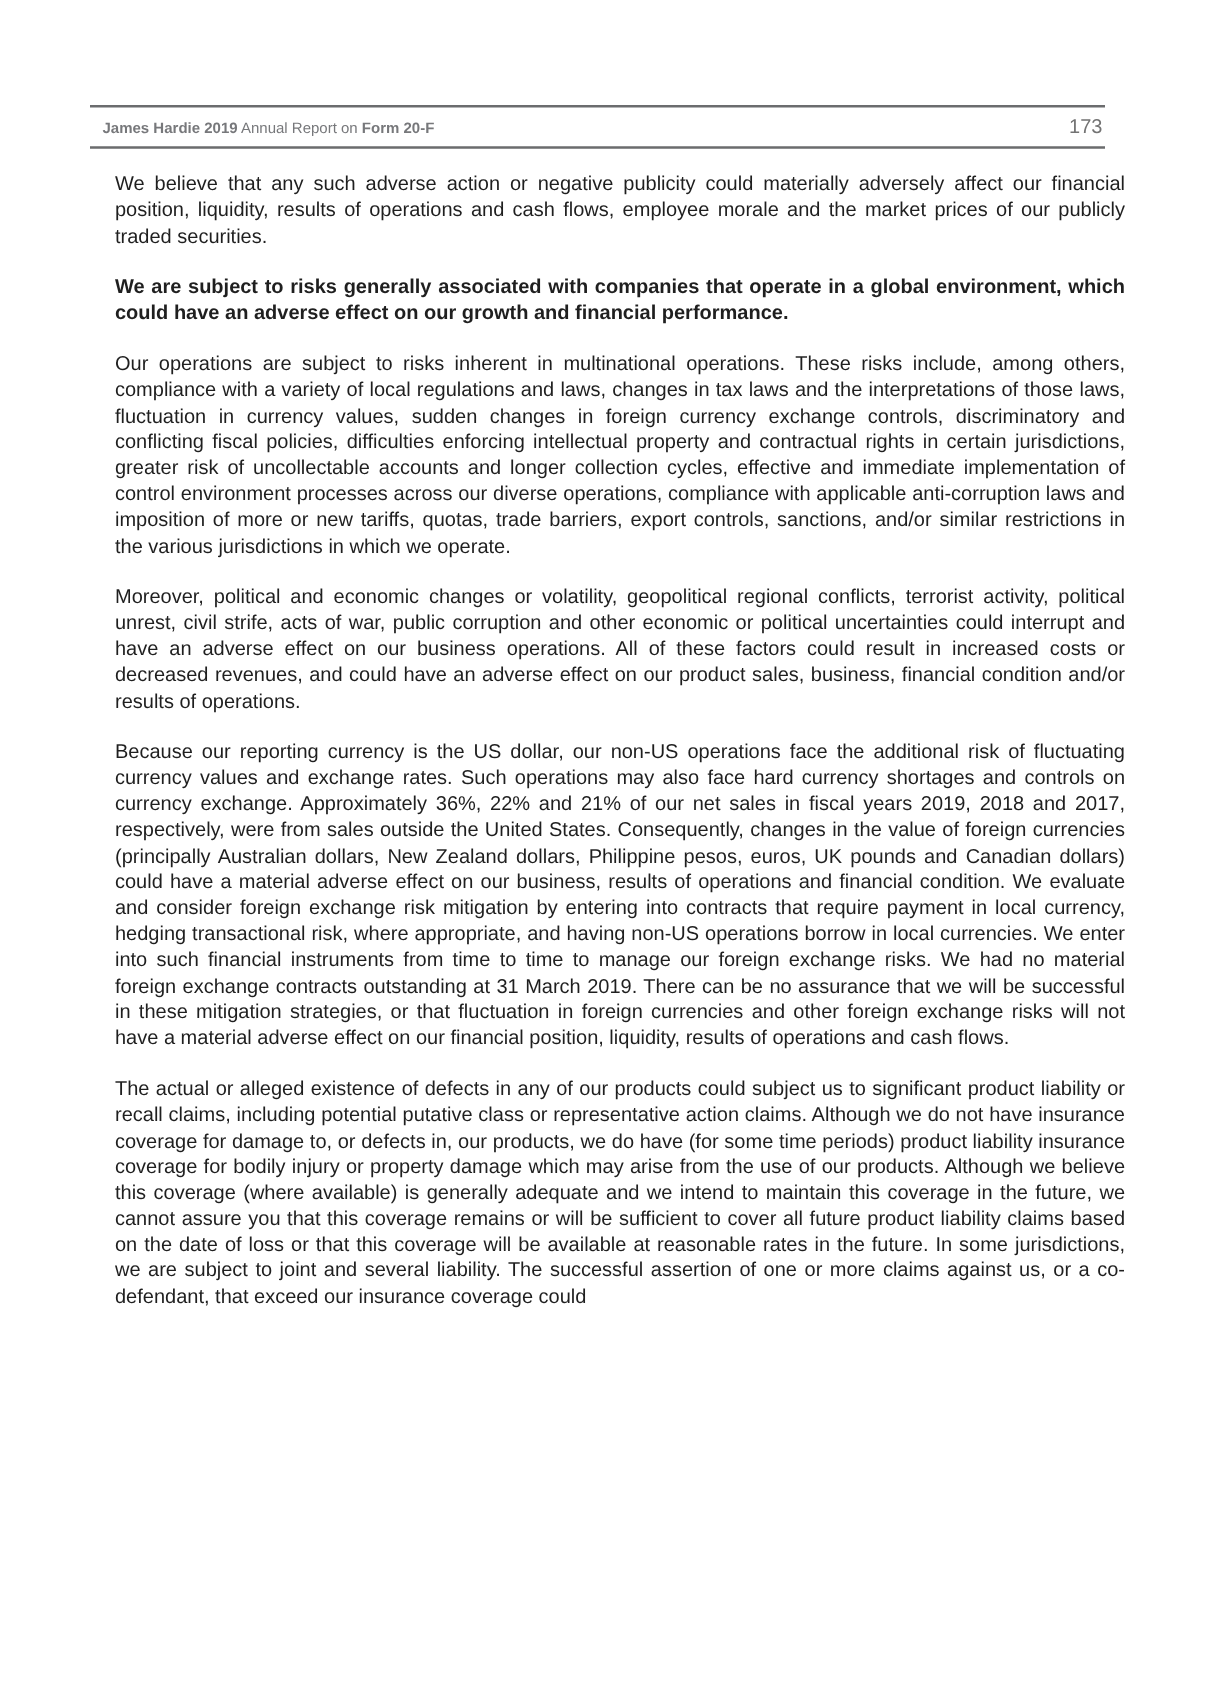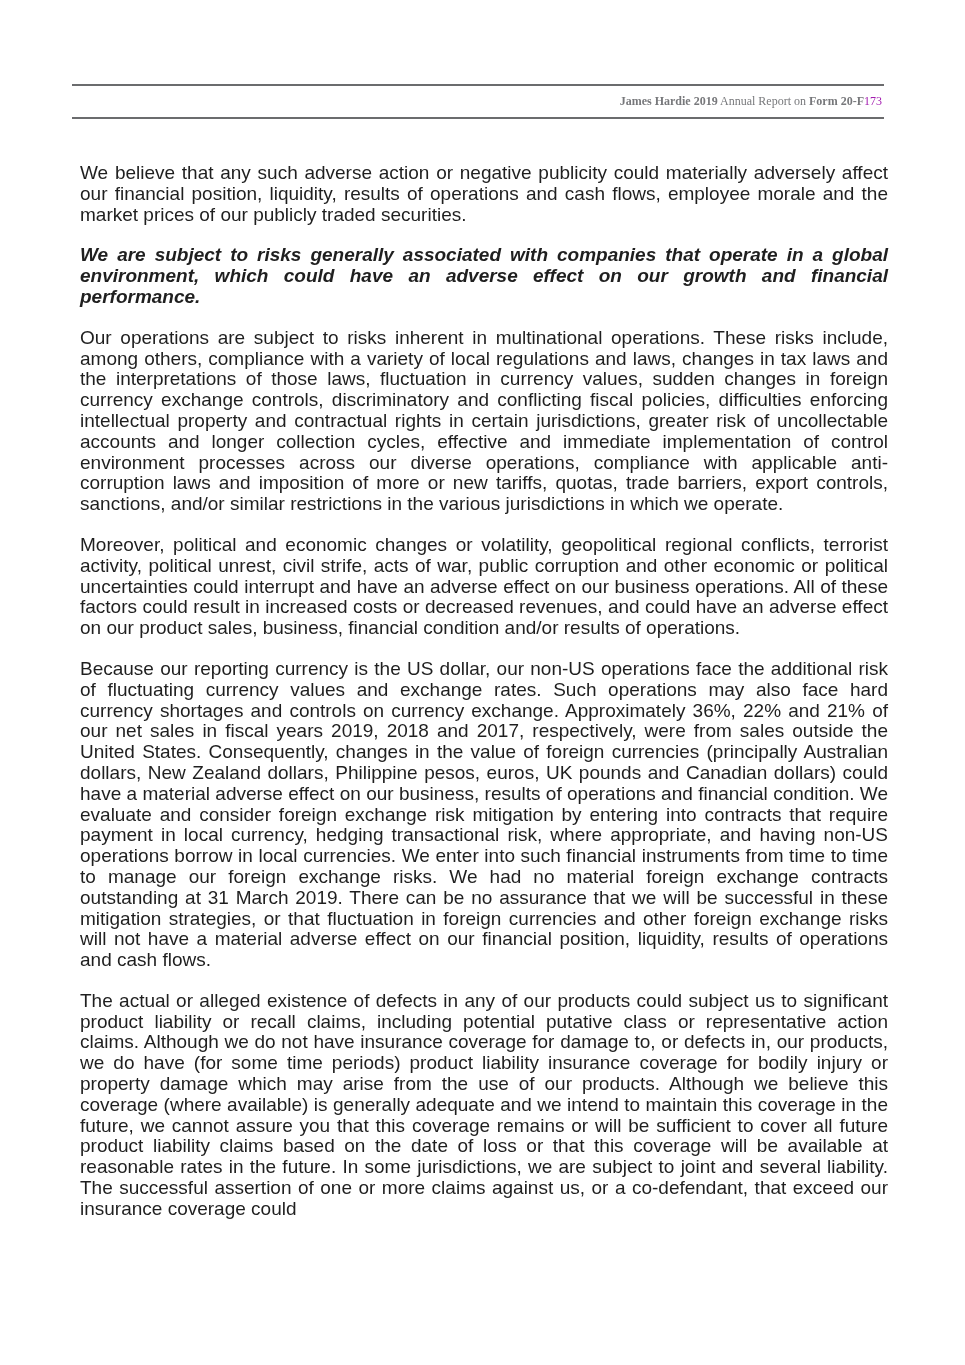--- a/index.html
+++ b/index.html
@@ -21,45 +21,42 @@
     top: 84px;
     left: 72px;
     width: 812px;
     border-top: 2px solid #6b6c6e;
     border-bottom: 2px solid #6b6c6e;
   }
   .header-row {
     height: 31px;
     display: flex;
     align-items: center;
-    justify-content: flex-end;
+    justify-content: space-between;
     color: #77787b;
     font-size: 12px;
     padding: 0 2px 0 10px;
-    font-family: Liberation Serif, serif;
   }
   .header-title .bold { font-weight: bold; }
-  .page-number { color: #a21caf; font-size: 12px; }
+  .page-number { color: #737373; font-size: 16px; }
   .body-col {
     position: absolute;
     top: 138px;
-    left: 80px;
+    left: 92px;
     width: 808px;
-    font-size: 19px;
+    font-size: 16px;
     line-height: 20.8px;
     text-align: justify;
-    margin-top: 25px;
   }
   .para {
     margin: 0 0 20px 0;
   }
   .risk-heading {
     margin: 0 0 20px 0;
     font-weight: bold;
-    font-style: italic;
   }
 </style>
 </head>
 <body>
 
 <div class="page">
 
   <header class="header-band">
     <div class="header-row">
       <div class="header-title">

